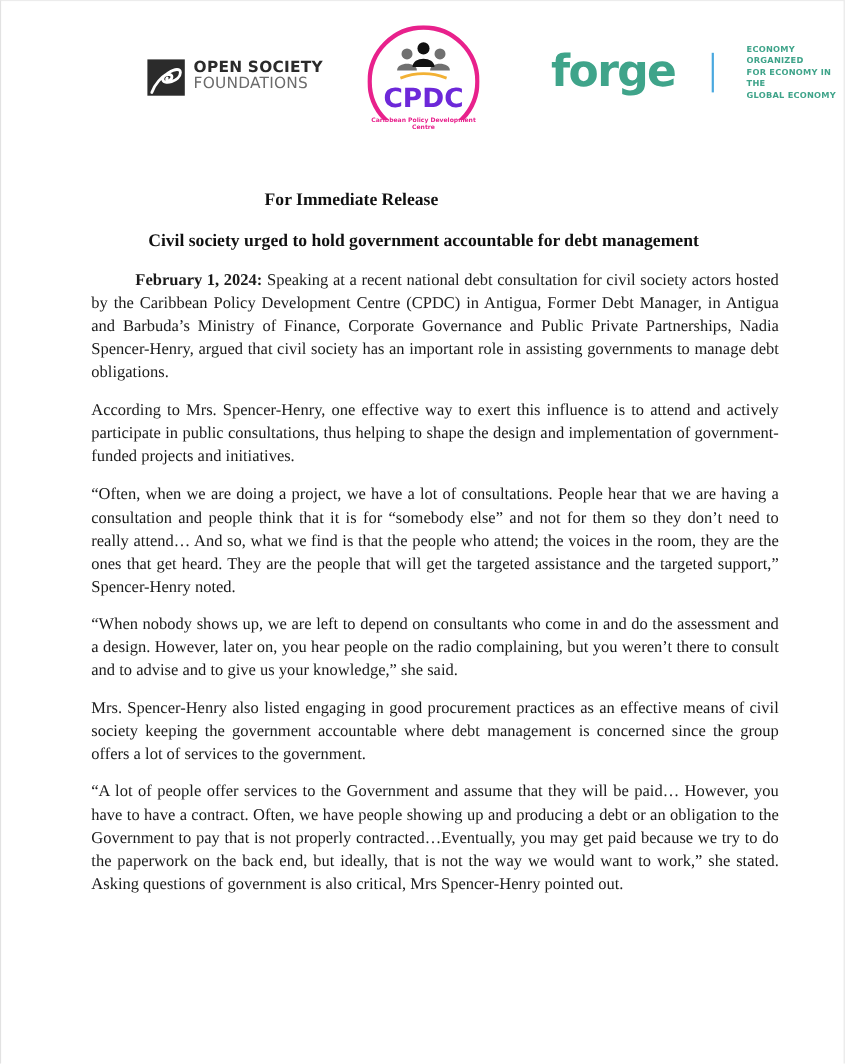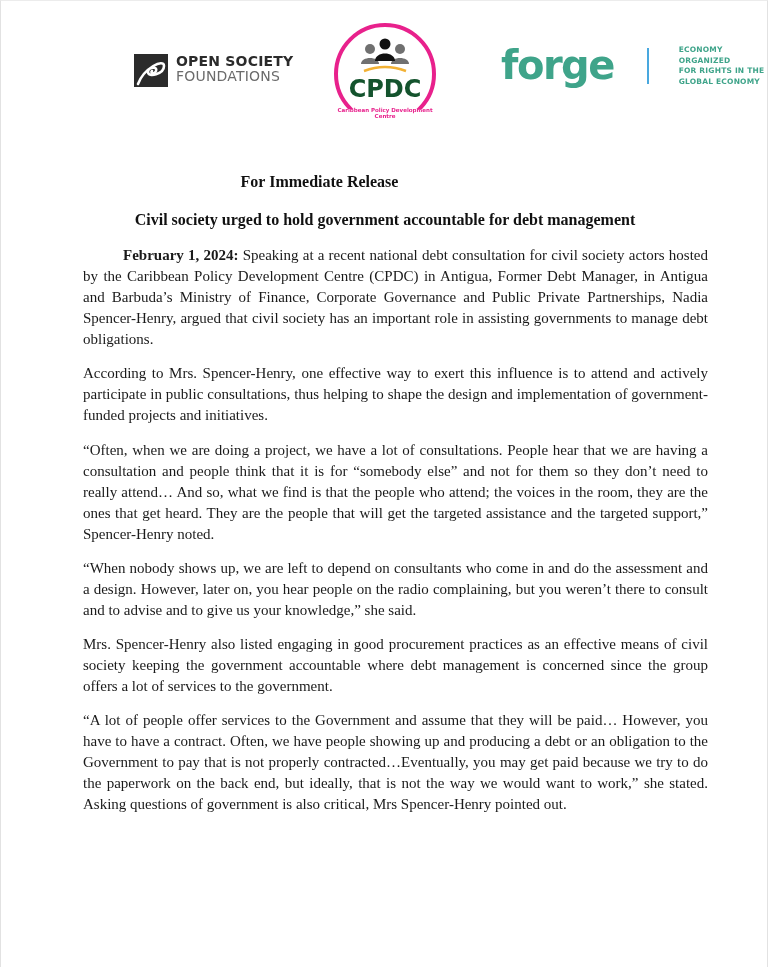--- a/index.html
+++ b/index.html
@@ -64,21 +64,21 @@
     .cpdc-people { position: absolute; left: 26px; top: 14px; }
     .cpdc-title {
       position: absolute;
       left: 0;
       width: 106px;
       top: 52px;
       text-align: center;
       font-family: "DejaVu Sans", sans-serif;
       font-weight: bold;
       font-size: 24px;
-      color: #14532d;
+      color: #6d28d9;
       letter-spacing: 0px;
     }
     .cpdc-sub {
       position: absolute;
       left: 0;
       width: 106px;
       top: 84px;
       text-align: center;
       font-family: "DejaVu Sans", sans-serif;
       font-weight: bold;
@@ -189,21 +189,21 @@
     </svg>
     <div class="cpdc-title">CPDC</div>
     <div class="cpdc-sub">Caribbean Policy Development Centre</div>
   </div>
 
   <div class="logo-forge">
     <div class="forge-word">forge</div>
     <div class="forge-divider"></div>
     <div class="forge-tag">
       <div>ECONOMY ORGANIZED</div>
-      <div>FOR RIGHTS IN THE</div>
+      <div>FOR ECONOMY IN THE</div>
       <div>GLOBAL ECONOMY</div>
     </div>
   </div>
 
   <div class="doc">
     <div class="release-label">For Immediate Release</div>
     <div class="headline">Civil society urged to hold government accountable for debt management</div>
 
     <div class="body">
       <p class="p1"><span class="dateline">February 1, 2024:</span><span> Speaking at a recent national debt consultation for civil society actors hosted by the Caribbean Policy Development Centre (CPDC) in Antigua, Former Debt Manager, in Antigua and Barbuda’s Ministry of Finance, Corporate Governance and Public Private Partnerships, Nadia Spencer-Henry, argued that civil society has an important role in assisting governments to manage debt obligations.</span></p>

